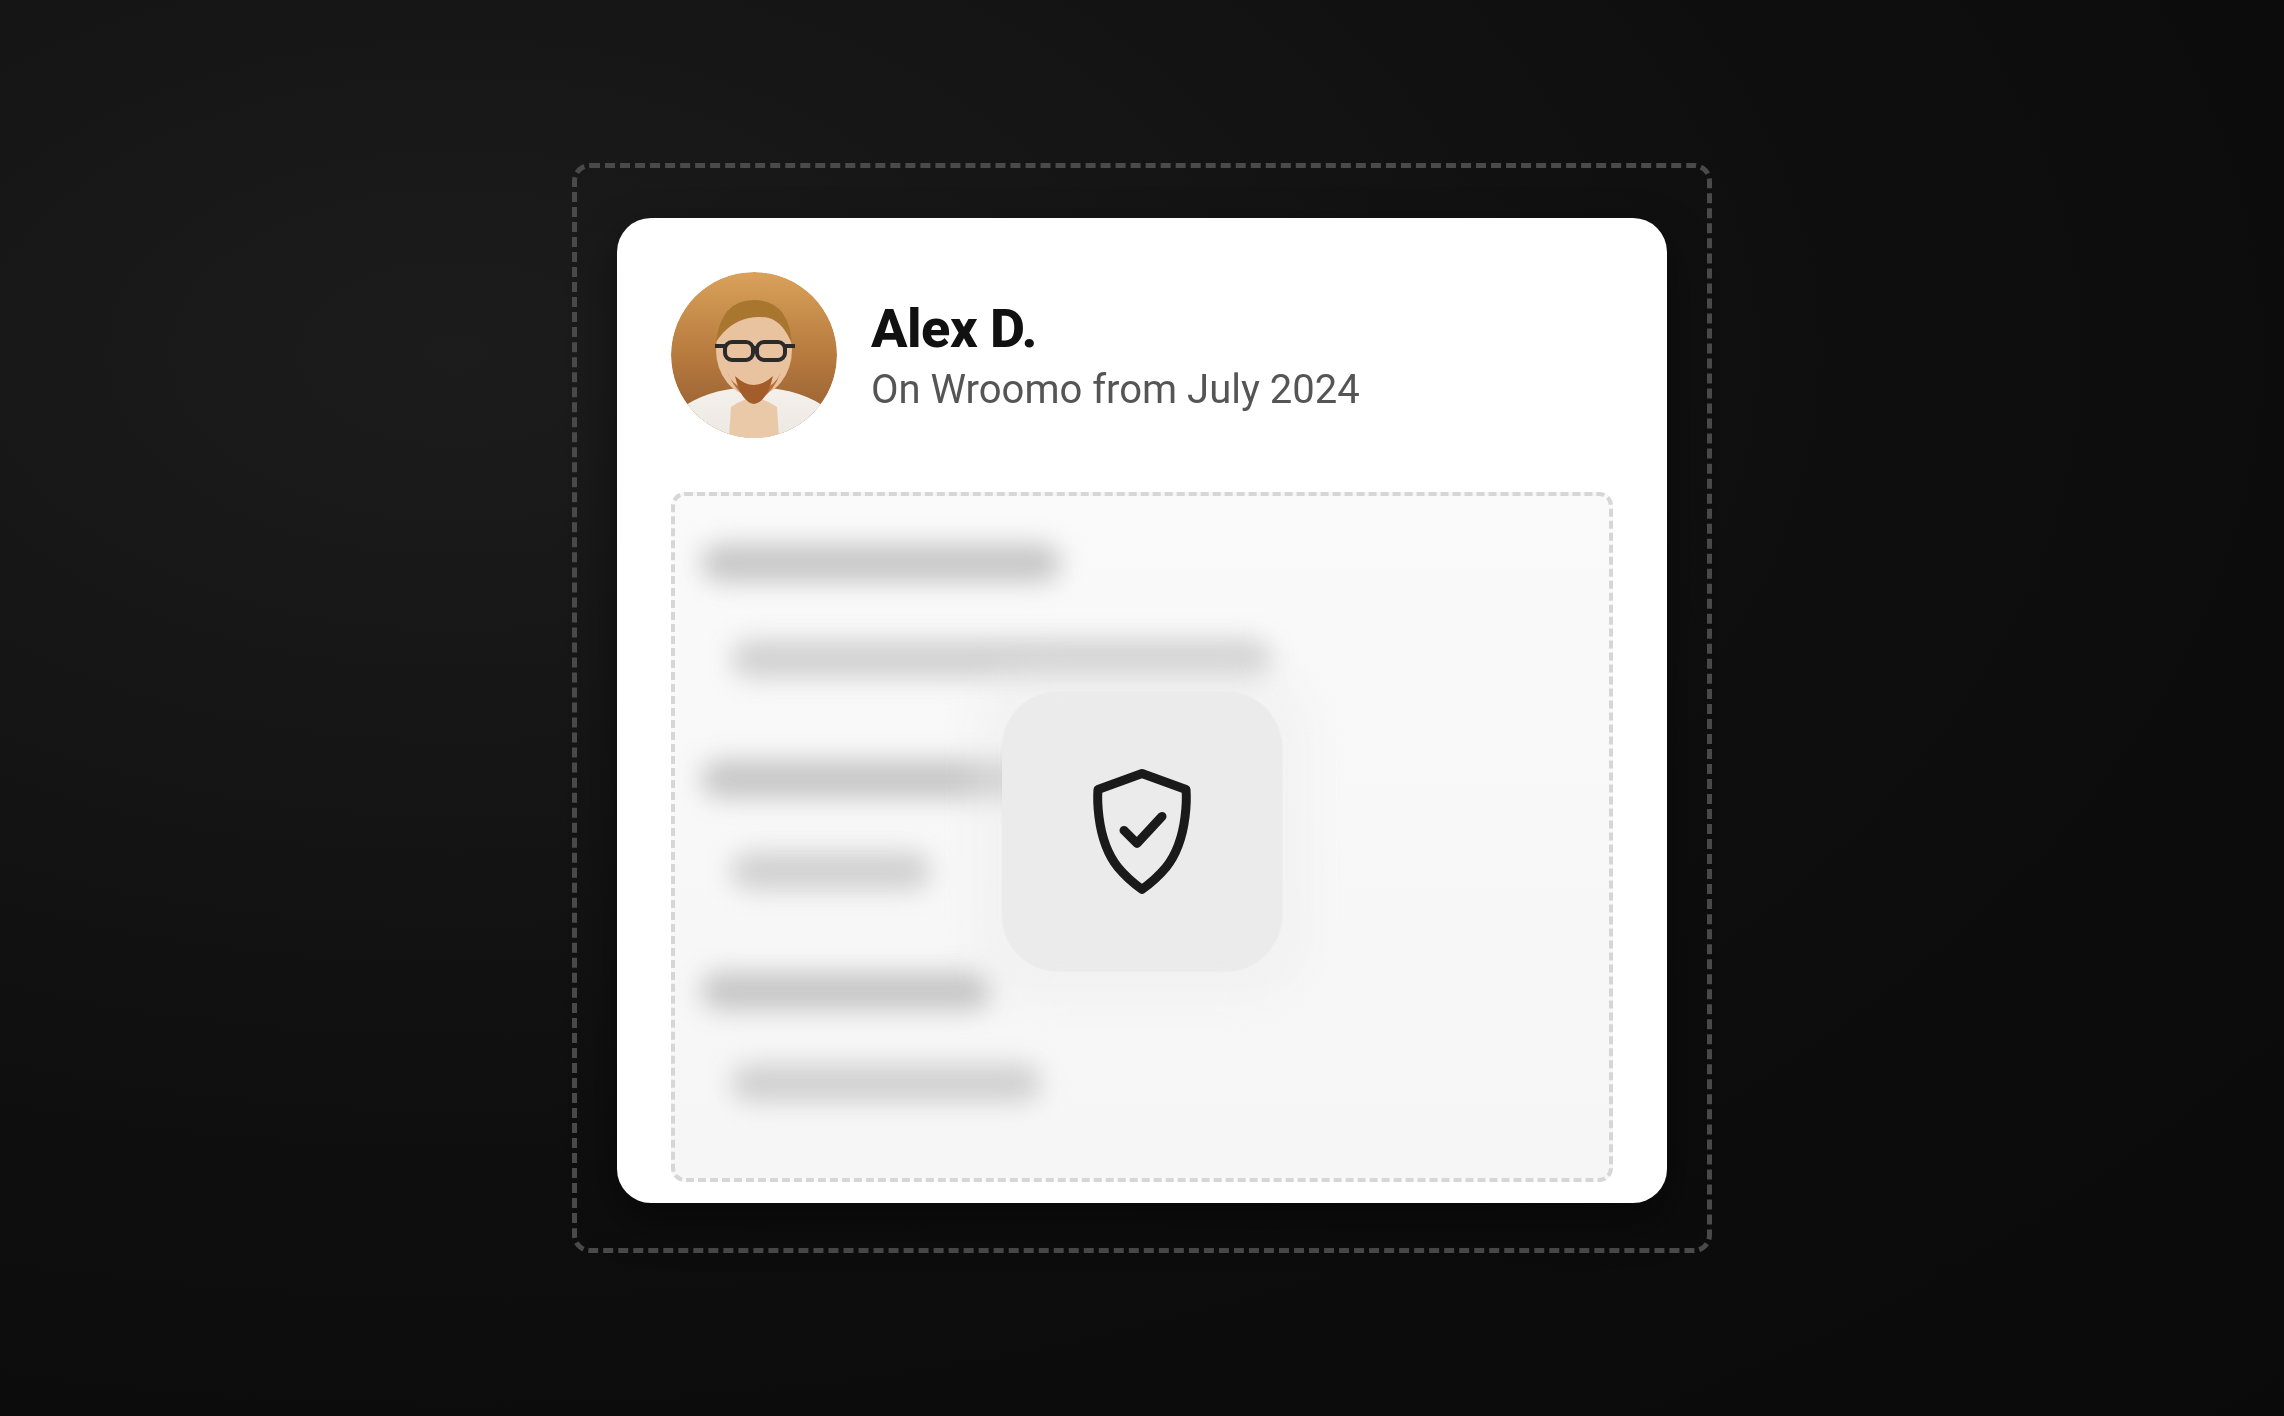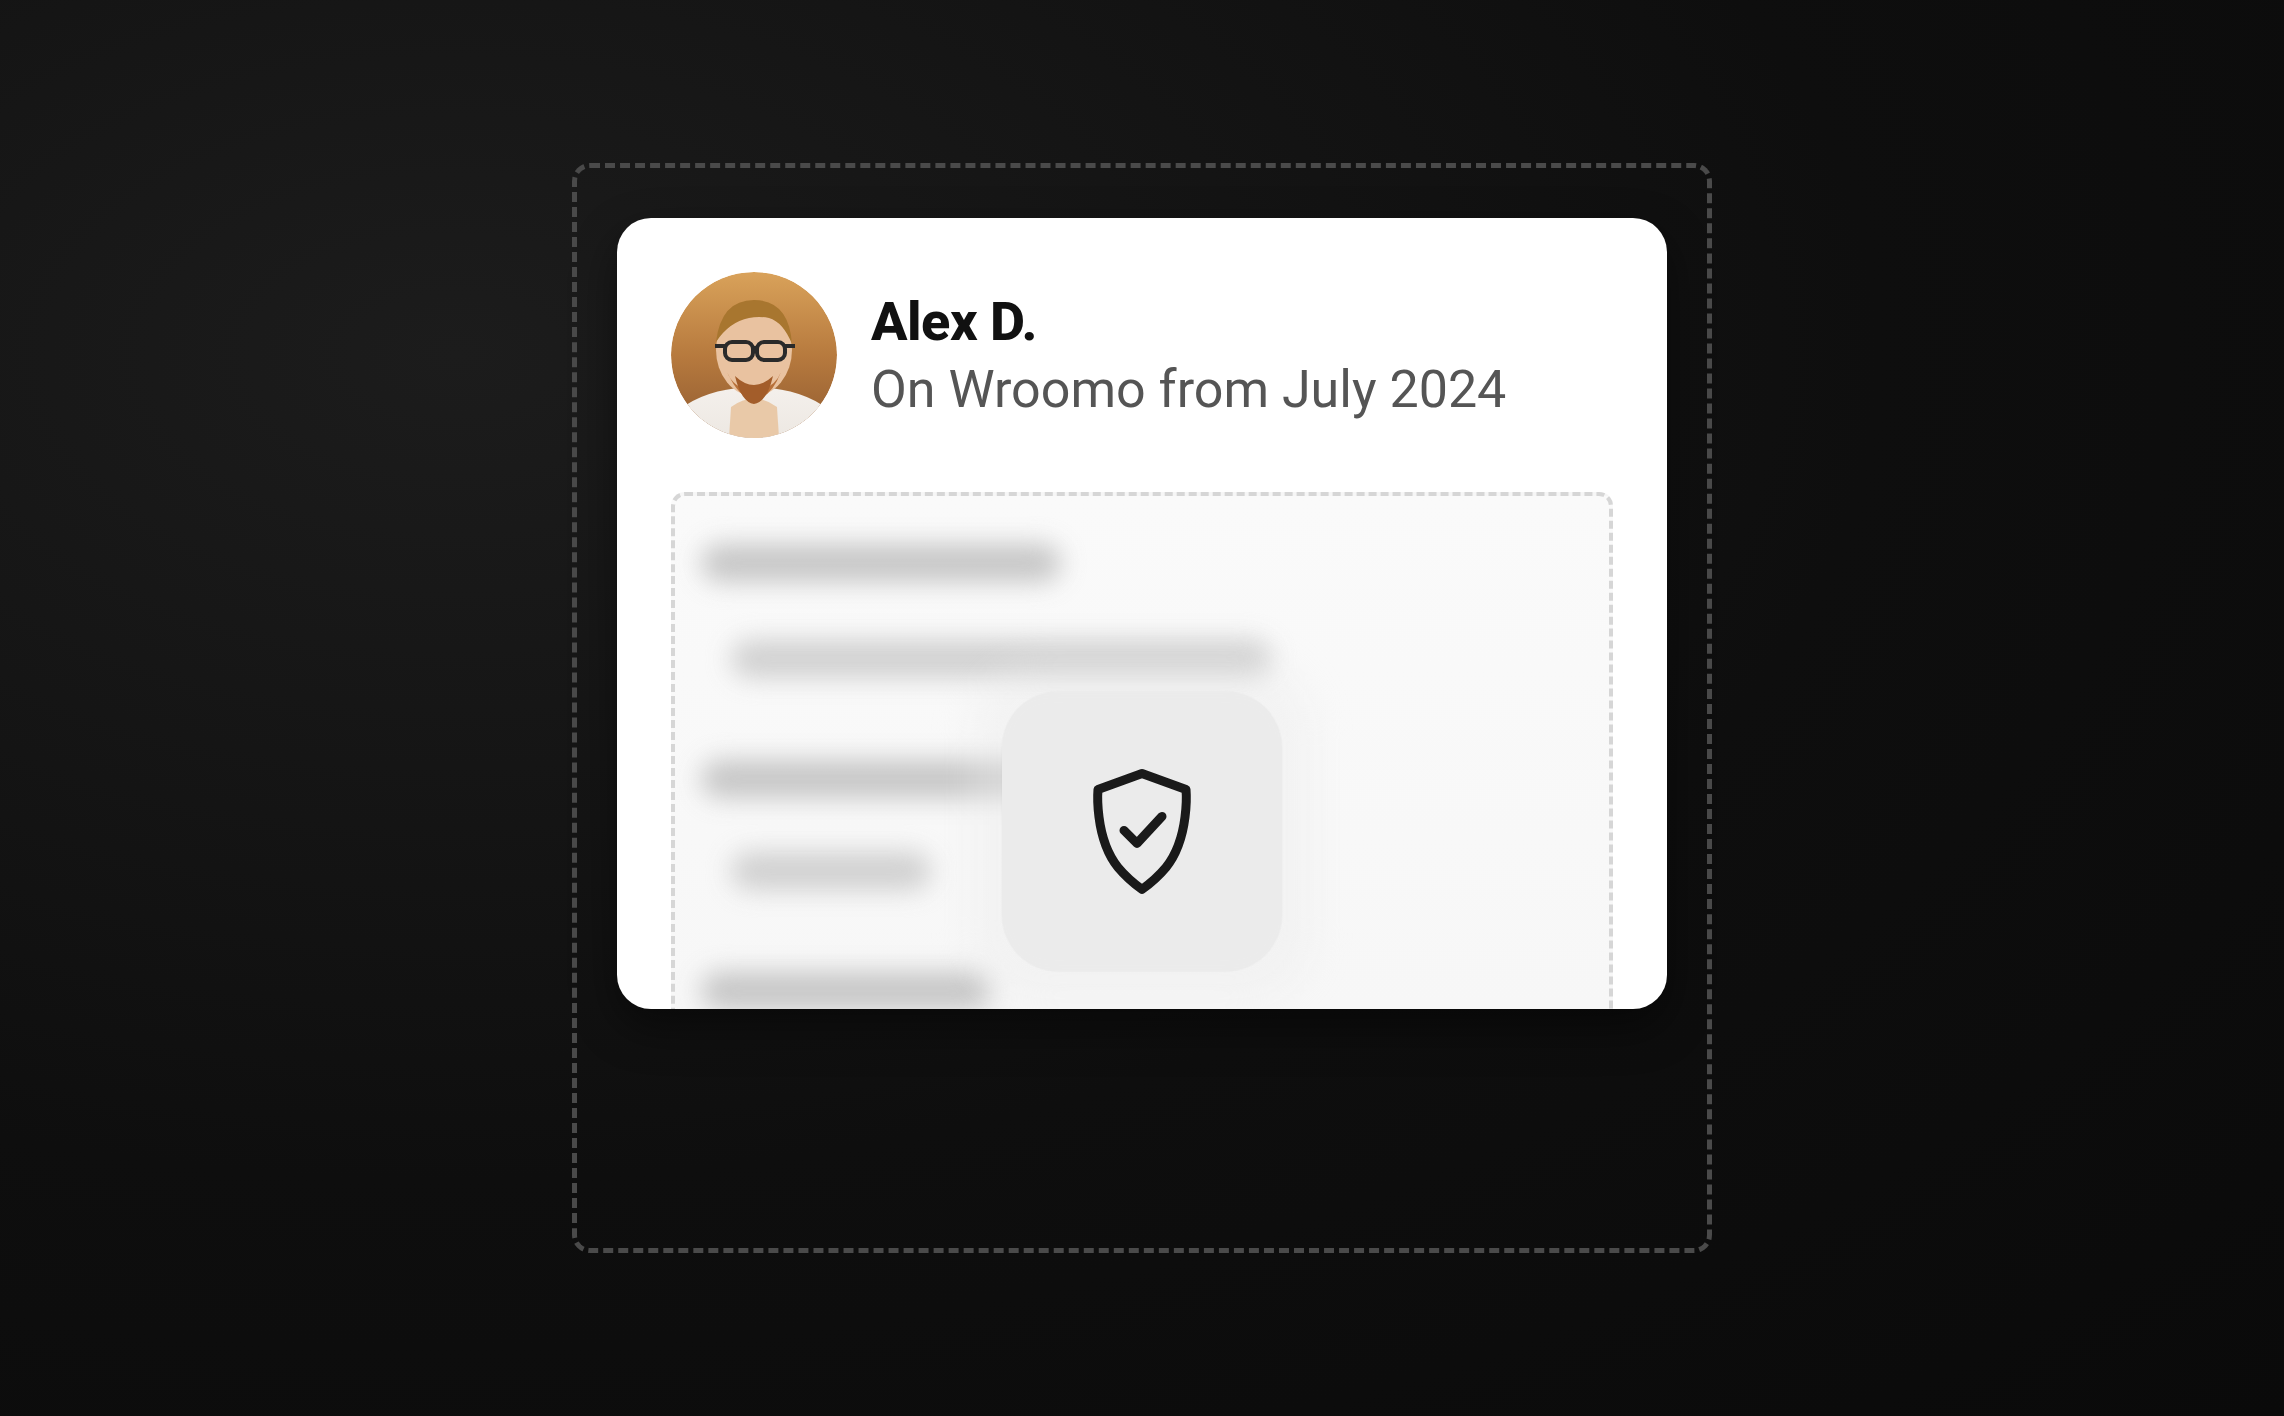--- a/index.html
+++ b/index.html
@@ -22,21 +22,21 @@
     border: 5px dashed #4a4a4a;
     border-radius: 18px;
   }
 
   .card {
     position: absolute;
     top: 50px;
     left: 50%;
     transform: translateX(-50%);
     width: 1050px;
-    height: 791px;
+    height: 985px;
     background: #ffffff;
     border-radius: 34px;
     box-shadow: 0 18px 45px rgba(0,0,0,0.45);
     padding: 54px 54px 0 54px;
     overflow: hidden;
   }
 
   .profile-row {
     display: flex;
     align-items: center;
@@ -53,21 +53,21 @@
   .avatar svg { display:block; }
 
   .profile-text { display: flex; flex-direction: column; gap: 6px; }
   .profile-name {
     font-size: 54px;
     font-weight: 800;
     color: #111111;
     letter-spacing: -0.5px;
   }
   .profile-sub {
-    font-size: 52px;
+    font-size: 40px;
     font-weight: 400;
     color: #555555;
   }
 
   .inner-frame {
     position: relative;
     margin-top: 54px;
     width: 100%;
     height: 690px;
     border: 4px dashed #d6d6d6;

